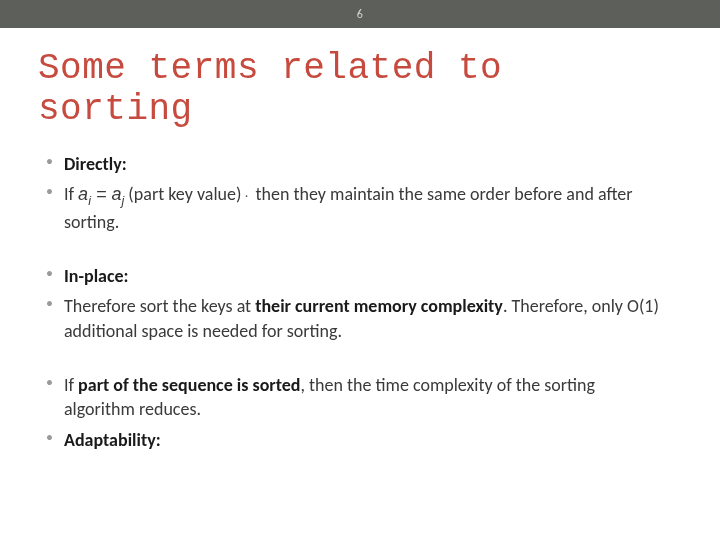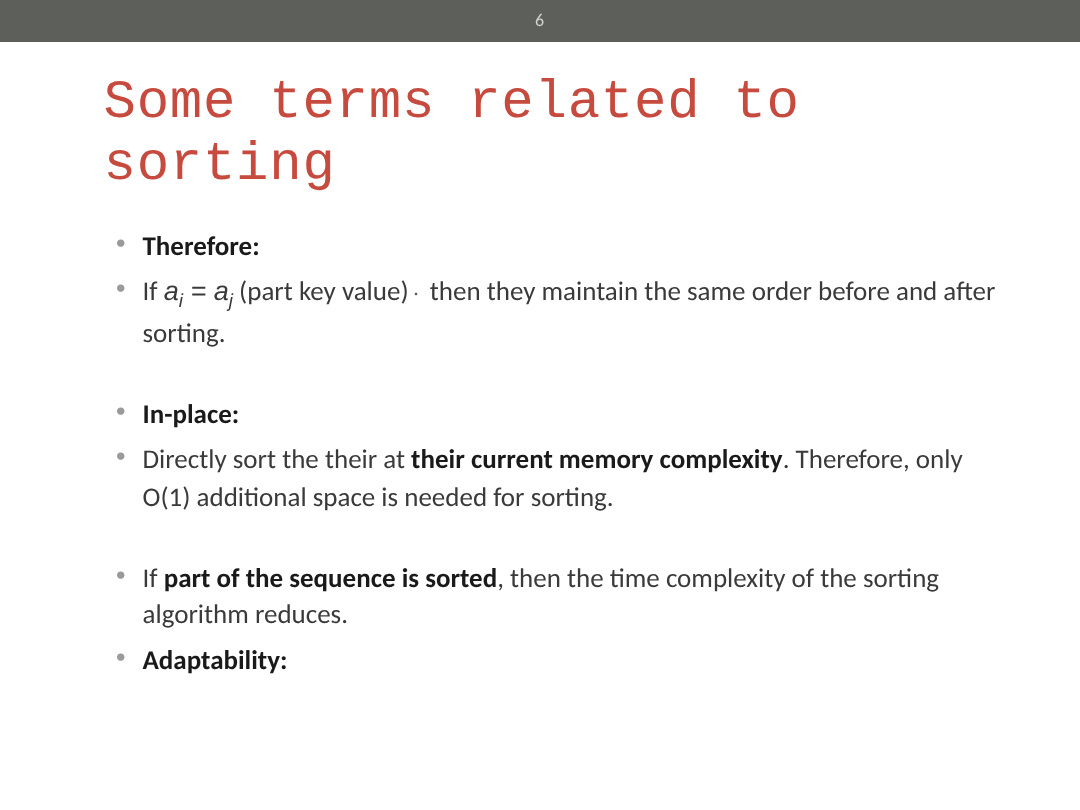--- a/index.html
+++ b/index.html
@@ -18,21 +18,20 @@
     justify-content: center;
     align-items: center;
   }
   .page-number {
     color: #d0d0cc;
     font-size: 12px;
     letter-spacing: 0.5px;
   }
   .content {
     padding: 20px 52px 0 38px;
-    margin-left: 31px;
   }
   .title {
     font-family: "Courier New", Courier, monospace;
     font-size: 36px;
     font-weight: normal;
     color: #c74a3e;
     letter-spacing: 0.5px;
     margin-bottom: 22px;
   }
   ul.bullets {
@@ -91,33 +90,33 @@
 <div class="header-bar">
   <span class="page-number">6</span>
 </div>
 
 <div class="content">
   <h1 class="title">Some terms related to sorting</h1>
 
   <ul class="bullets">
 
     <li>
-      <span class="term">Therefore:</span>
+      <span class="term">Directly:</span>
     </li>
     <li>
       <span>If </span><span class="math"><span>a</span><span class="sub">i</span></span><span class="math"> = </span><span class="math"><span>a</span><span class="sub">j</span></span><span> (part key value)</span><span class="dot-sep">·</span><span> then they maintain the same order before and after sorting.</span>
     </li>
 
     <div class="section-gap"></div>
 
     <li>
       <span class="term">In-place:</span>
     </li>
     <li>
-      <span>Directly sort the their at </span><span class="strong-inline">their current memory complexity</span><span>. Therefore, only O(1) additional space is needed for sorting.</span>
+      <span>Therefore sort the keys at </span><span class="strong-inline">their current memory complexity</span><span>. Therefore, only O(1) additional space is needed for sorting.</span>
     </li>
 
     <div class="section-gap"></div>
 
     <li>
       <span>If </span><span class="strong-inline">part of the sequence is sorted</span><span>, then the time complexity of the sorting algorithm reduces.</span>
     </li>
     <li>
       <span class="term">Adaptability:</span>
     </li>

